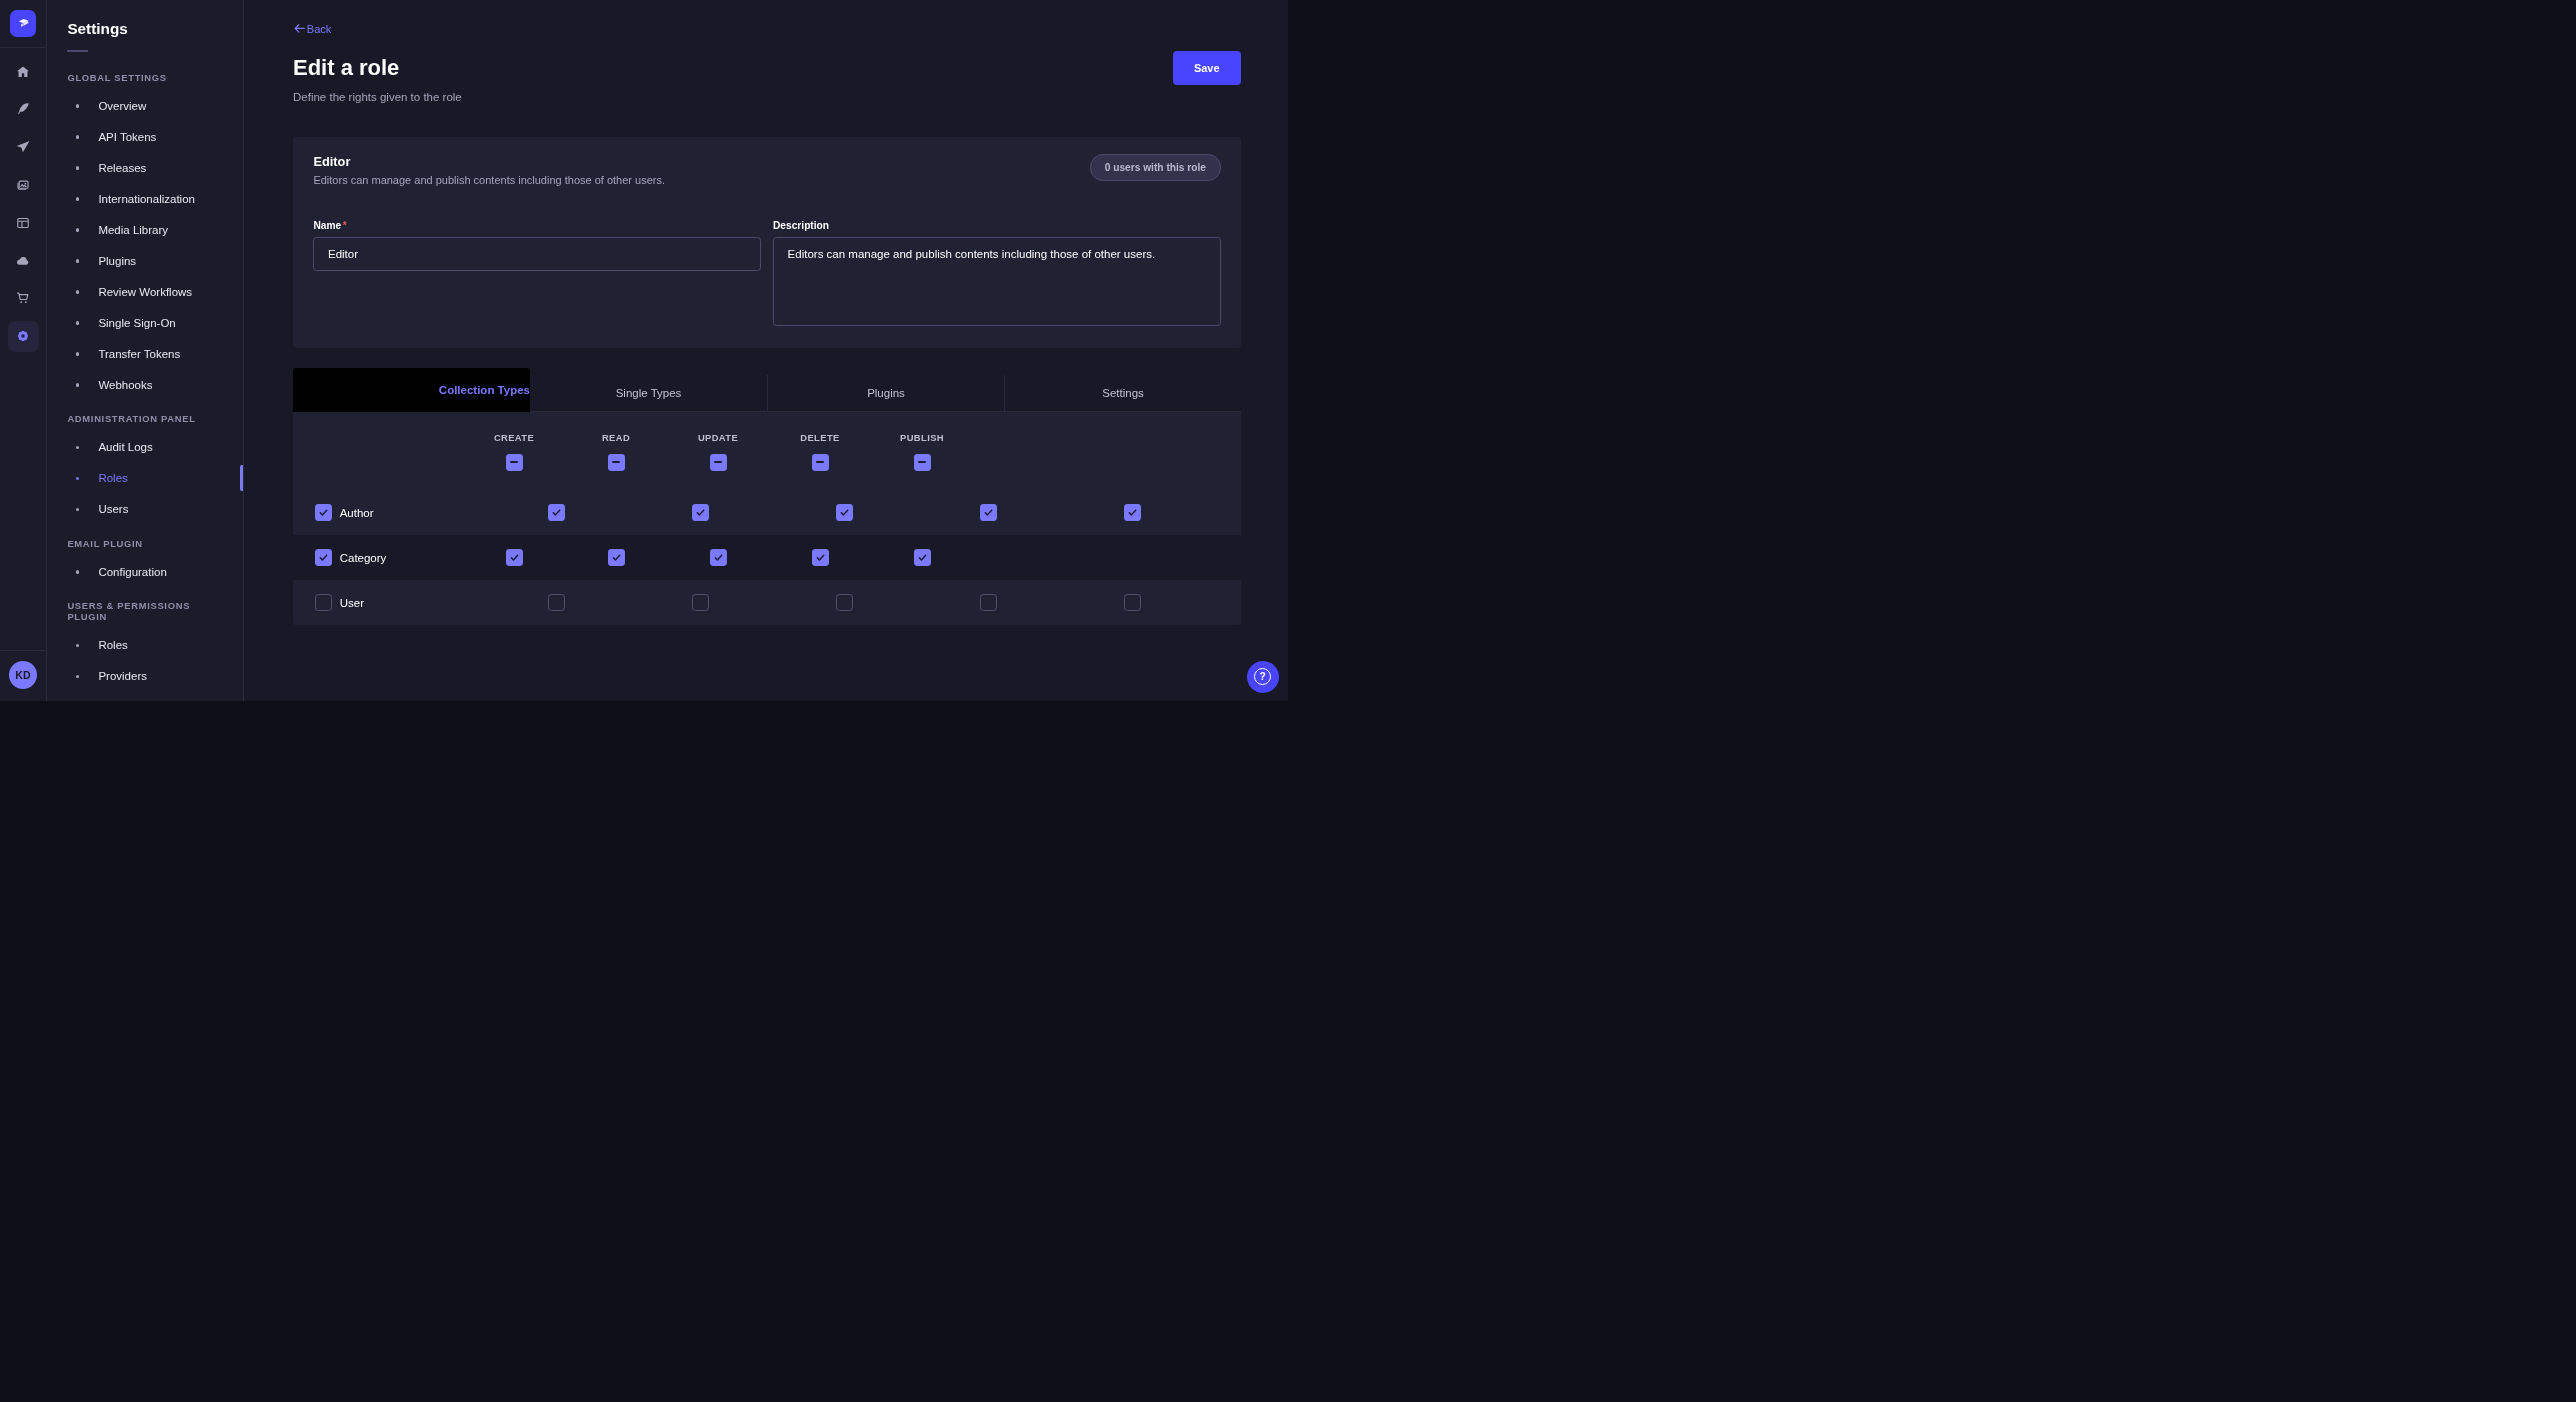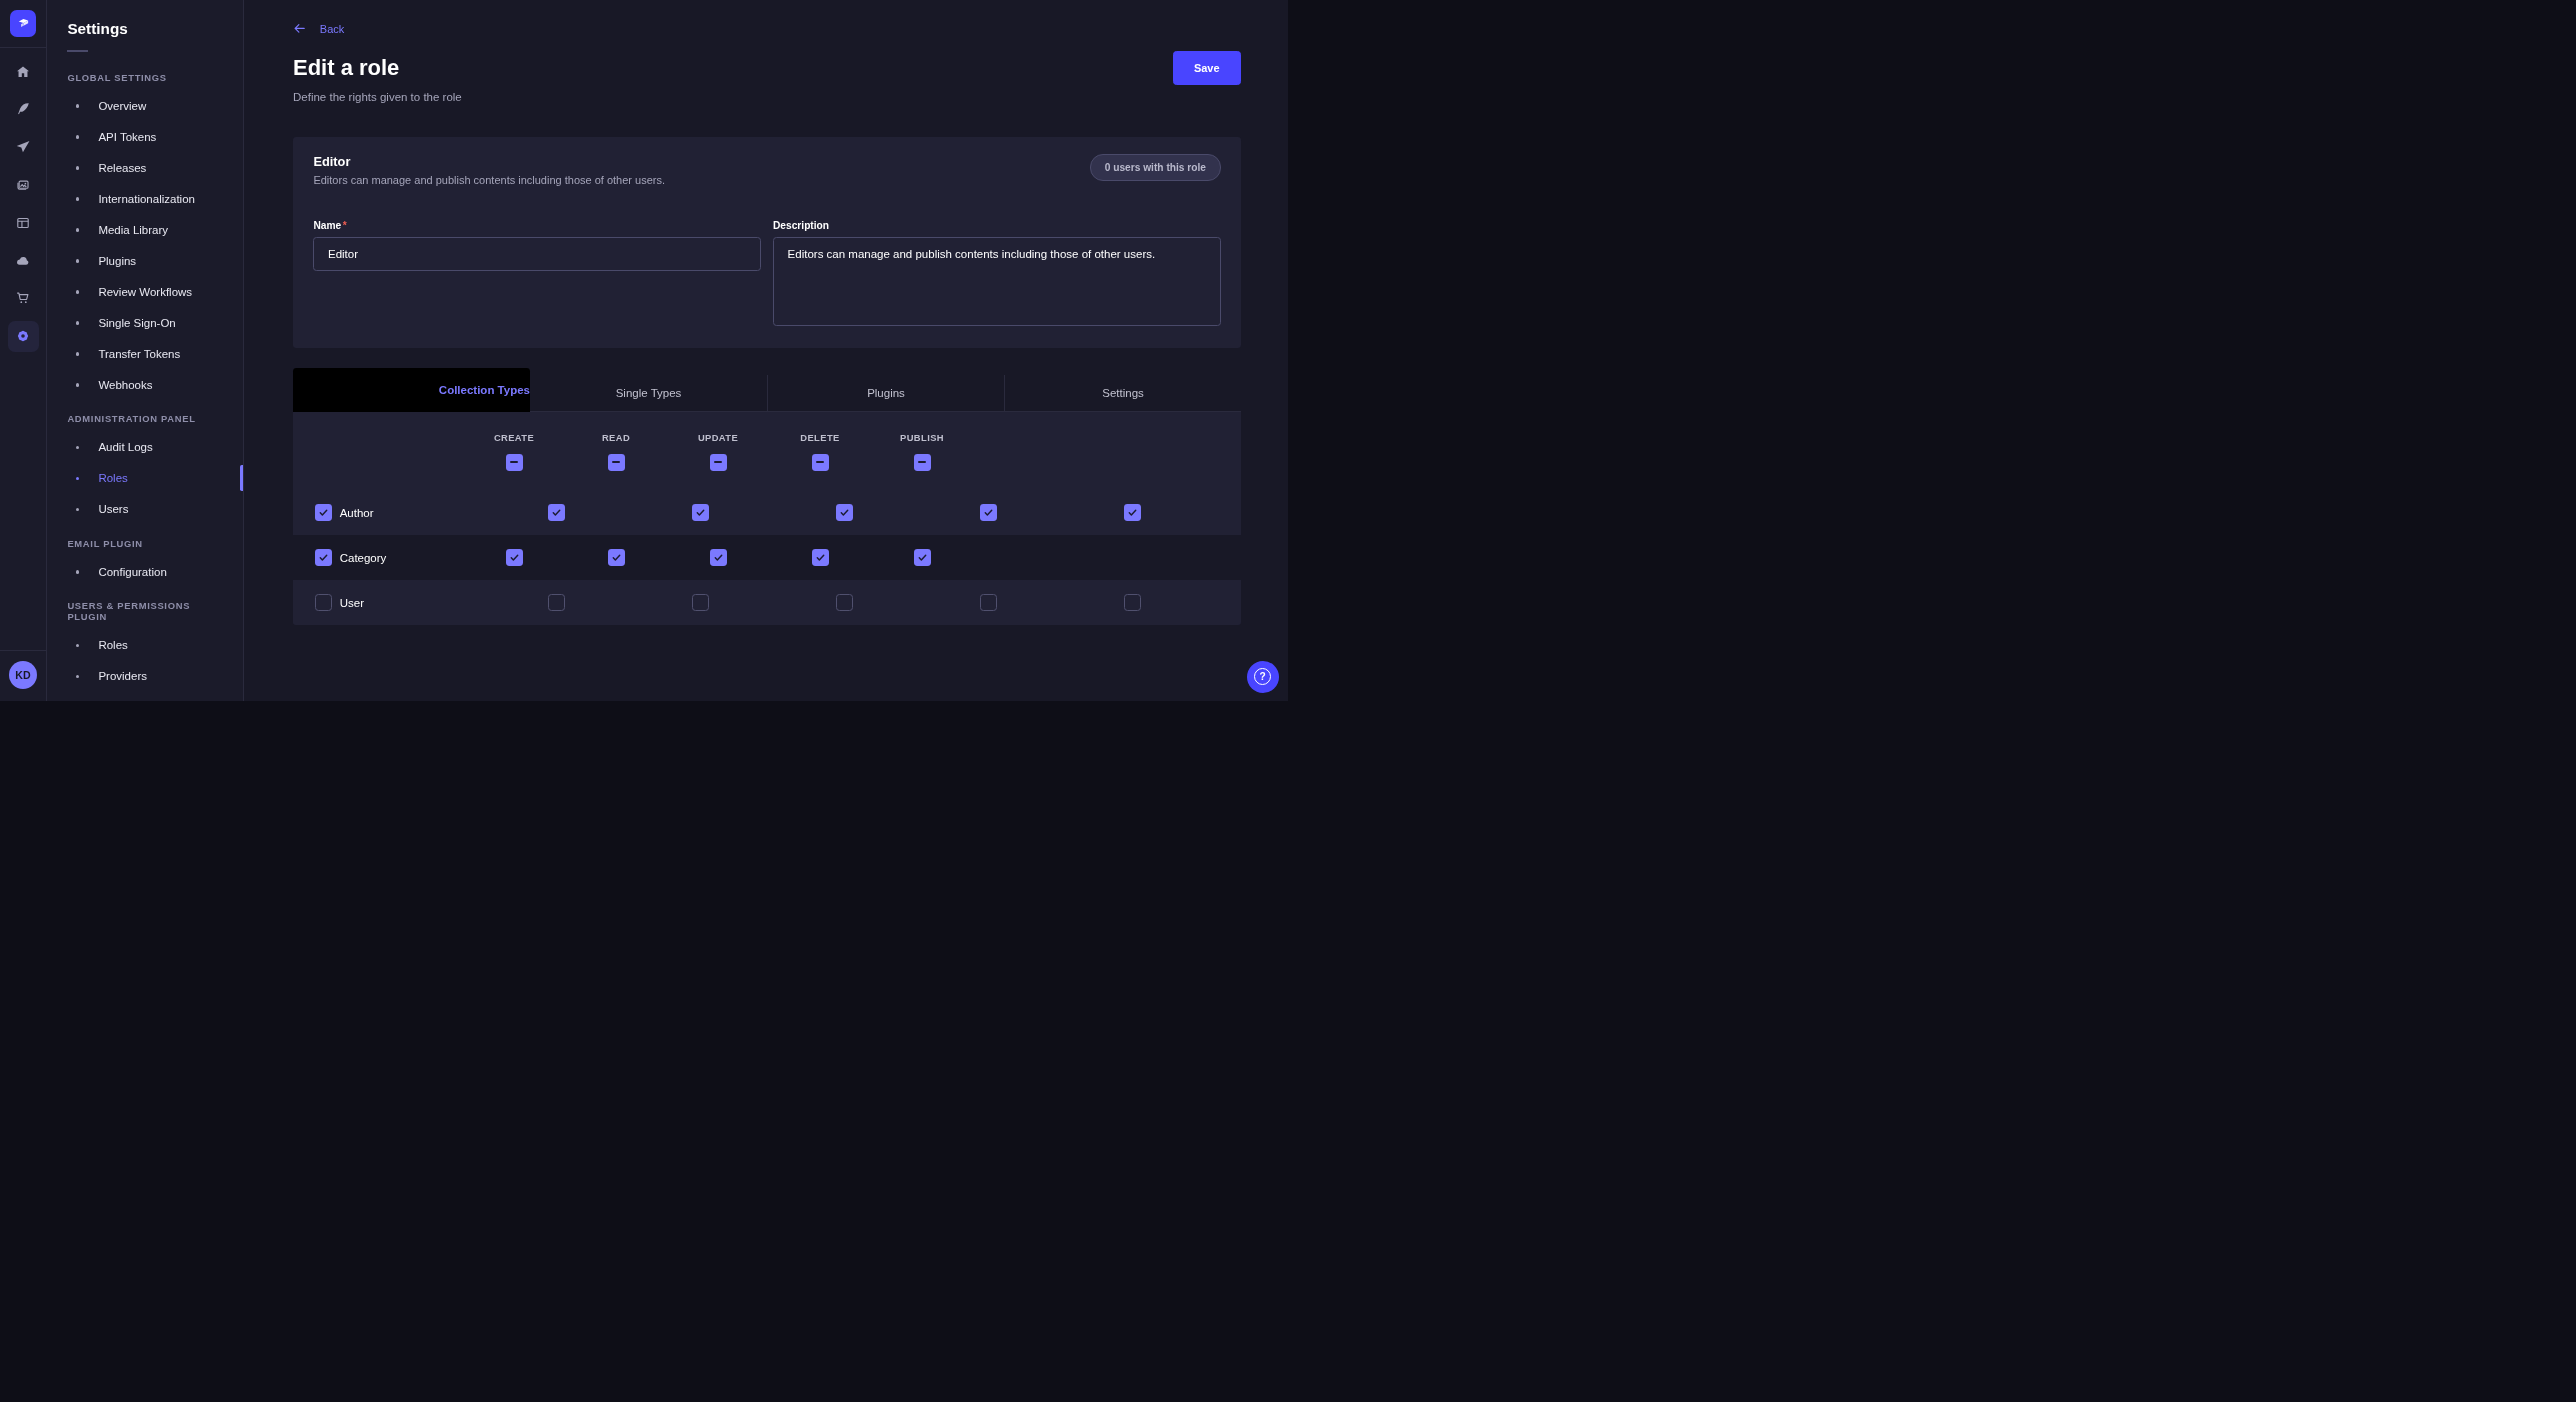--- a/index.html
+++ b/index.html
@@ -27,21 +27,21 @@
   .sections { padding-top:6.8px; }
   .section-label { padding:12.8px 20.4px 7.7px; font-size:9.4px; font-weight:700; letter-spacing:0.7px; color:#8e8ea9; text-transform:uppercase; }
   .nav-item { position:relative; height:31px; display:flex; align-items:center; gap:19px; padding-left:29px; font-size:11.5px; color:#e9e9f2; cursor:pointer; list-style:none; }
   .bullet { width:3.4px; height:3.4px; border-radius:50%; background:#a5a5ba; flex:0 0 3.4px; }
   .nav-item.active { color:#7b79ff; }
   .nav-item.active .bullet { background:#7b79ff; }
   .nav-item .indicator { position:absolute; right:0; top:2.6px; width:2.6px; height:25.6px; background:#7b79ff; border-radius:1.7px 0 0 1.7px; }
 
   
   .main { flex:1; padding:22px 47px 0 49px; overflow:hidden; }
-  .back { display:inline-flex; align-items:center; gap:14px; font-size:11px; color:#7b79ff; text-decoration:none; cursor:pointer; }
+  .back { display:inline-flex; align-items:center; gap:1px; font-size:11px; color:#7b79ff; text-decoration:none; cursor:pointer; }
   .back svg { width:12.8px; height:12.8px; }
   .title-row { display:flex; align-items:center; justify-content:space-between; margin-top:13.6px; }
   .title-row h2 { font-size:22px; font-weight:700; color:#fff; }
   .save { background:#4945ff; border:0.9px solid #4945ff; color:#fff; font-family:inherit; font-size:11px; font-weight:600; padding:0 20.4px; height:34px; border-radius:3.4px; cursor:pointer; }
   .subtitle { margin-top:6px; font-size:11.5px; color:#a5a5ba; }
 
   
   .card { margin-top:34px; background:#212134; border-radius:3.4px; padding:17px 20.4px 19px; }
   .card-head { display:flex; justify-content:space-between; align-items:flex-start; }
   .card-head h3 { font-size:12.8px; font-weight:700; color:#fff; }

